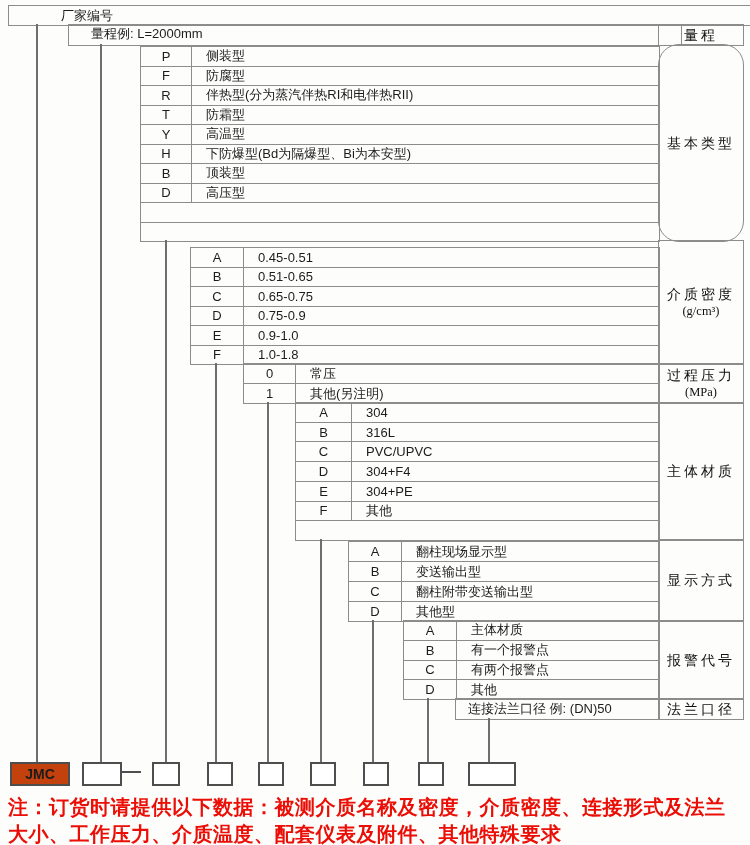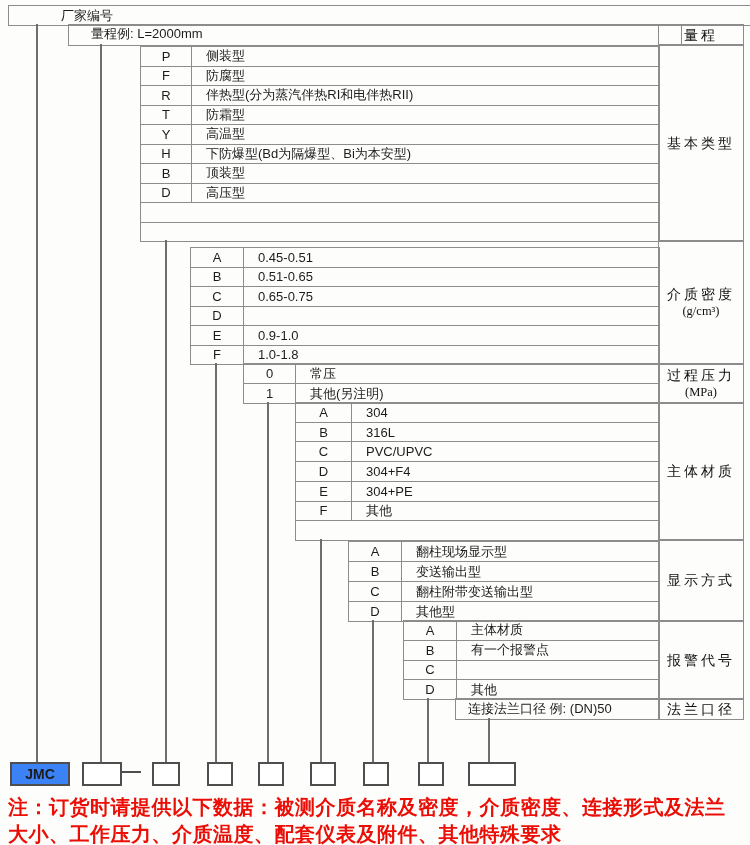--- a/index.html
+++ b/index.html
@@ -18,21 +18,21 @@
   .sec{display:flex;flex-direction:column}
   .sec .row{flex:1;display:flex;align-items:stretch;border-bottom:1px solid #8c8c8c;min-height:0}
   .sec .row:last-child{border-bottom:none}
   .code{display:flex;align-items:center;justify-content:center;
         border-right:1px solid #8c8c8c;font-size:13px}
   .desc{flex:1;display:flex;align-items:center;padding-left:14px;font-size:13px;
         white-space:nowrap;overflow:hidden}
   .desc.nocode{padding-left:12px}
   .vline{width:2px;background:#6e6e6e}
   .cbox{top:762px;height:20px;border:2px solid #4e4e4e;background:#fff}
-  #jmcBox{left:10px;top:762px;width:56px;height:20px;border:2px solid #4e4e4e;background:#3b82f6;
+  #jmcBox{left:10px;top:762px;width:56px;height:20px;border:2px solid #4e4e4e;background:#c2410c;
         display:flex;align-items:center;justify-content:center;font-weight:bold;font-size:14px}
   #dash{left:122px;top:771px;width:19px;height:2px;background:#4e4e4e}
   #note{left:8px;top:794px;width:740px;font-weight:bold;font-size:20px;line-height:27px;
         color:#ea0e06;letter-spacing:0.5px}
 </style>
 </head>
 <body>
 
 <div class="abs frame" id="mfr">
   <span>厂家编号</span>
@@ -80,38 +80,39 @@
         <div class="code" style="width: 50px;">D</div>
         <div class="desc">高压型</div>
       </div>
       <div class="row">
         <div class="desc nocode"></div>
       </div>
       <div class="row">
         <div class="desc nocode"></div>
       </div>
     </div>
-    <div class="abs frame lbl" style="top: 44px; height: 196px;">
+    <div class="abs frame lbl" style="top: 44px; height: 196px; border-radius: 21px;">
       <div>基本类型</div>
     </div>
     <div class="abs frame sec" style="left: 190px; top: 247px; width: 468px; height: 116px;">
       <div class="row">
         <div class="code" style="width: 52px;">A</div>
         <div class="desc">0.45-0.51</div>
       </div>
       <div class="row">
         <div class="code" style="width: 52px;">B</div>
         <div class="desc">0.51-0.65</div>
       </div>
       <div class="row">
         <div class="code" style="width: 52px;">C</div>
         <div class="desc">0.65-0.75</div>
       </div>
       <div class="row">
         <div class="code" style="width: 52px;">D</div>
+        <div class="desc">0.75-0.9</div>
       </div>
       <div class="row">
         <div class="code" style="width: 52px;">E</div>
         <div class="desc">0.9-1.0</div>
       </div>
       <div class="row">
         <div class="code" style="width: 52px;">F</div>
         <div class="desc">1.0-1.8</div>
       </div>
     </div>
@@ -190,20 +191,21 @@
       <div class="row">
         <div class="code" style="width: 52px;">A</div>
         <div class="desc">主体材质</div>
       </div>
       <div class="row">
         <div class="code" style="width: 52px;">B</div>
         <div class="desc">有一个报警点</div>
       </div>
       <div class="row">
         <div class="code" style="width: 52px;">C</div>
+        <div class="desc">有两个报警点</div>
       </div>
       <div class="row">
         <div class="code" style="width: 52px;">D</div>
         <div class="desc">其他</div>
       </div>
     </div>
     <div class="abs frame lbl" style="top: 620px; height: 78px;">
       <div>报警代号</div>
     </div>
     <div class="abs frame sec" style="left: 455px; top: 698px; width: 203px; height: 20px;">

